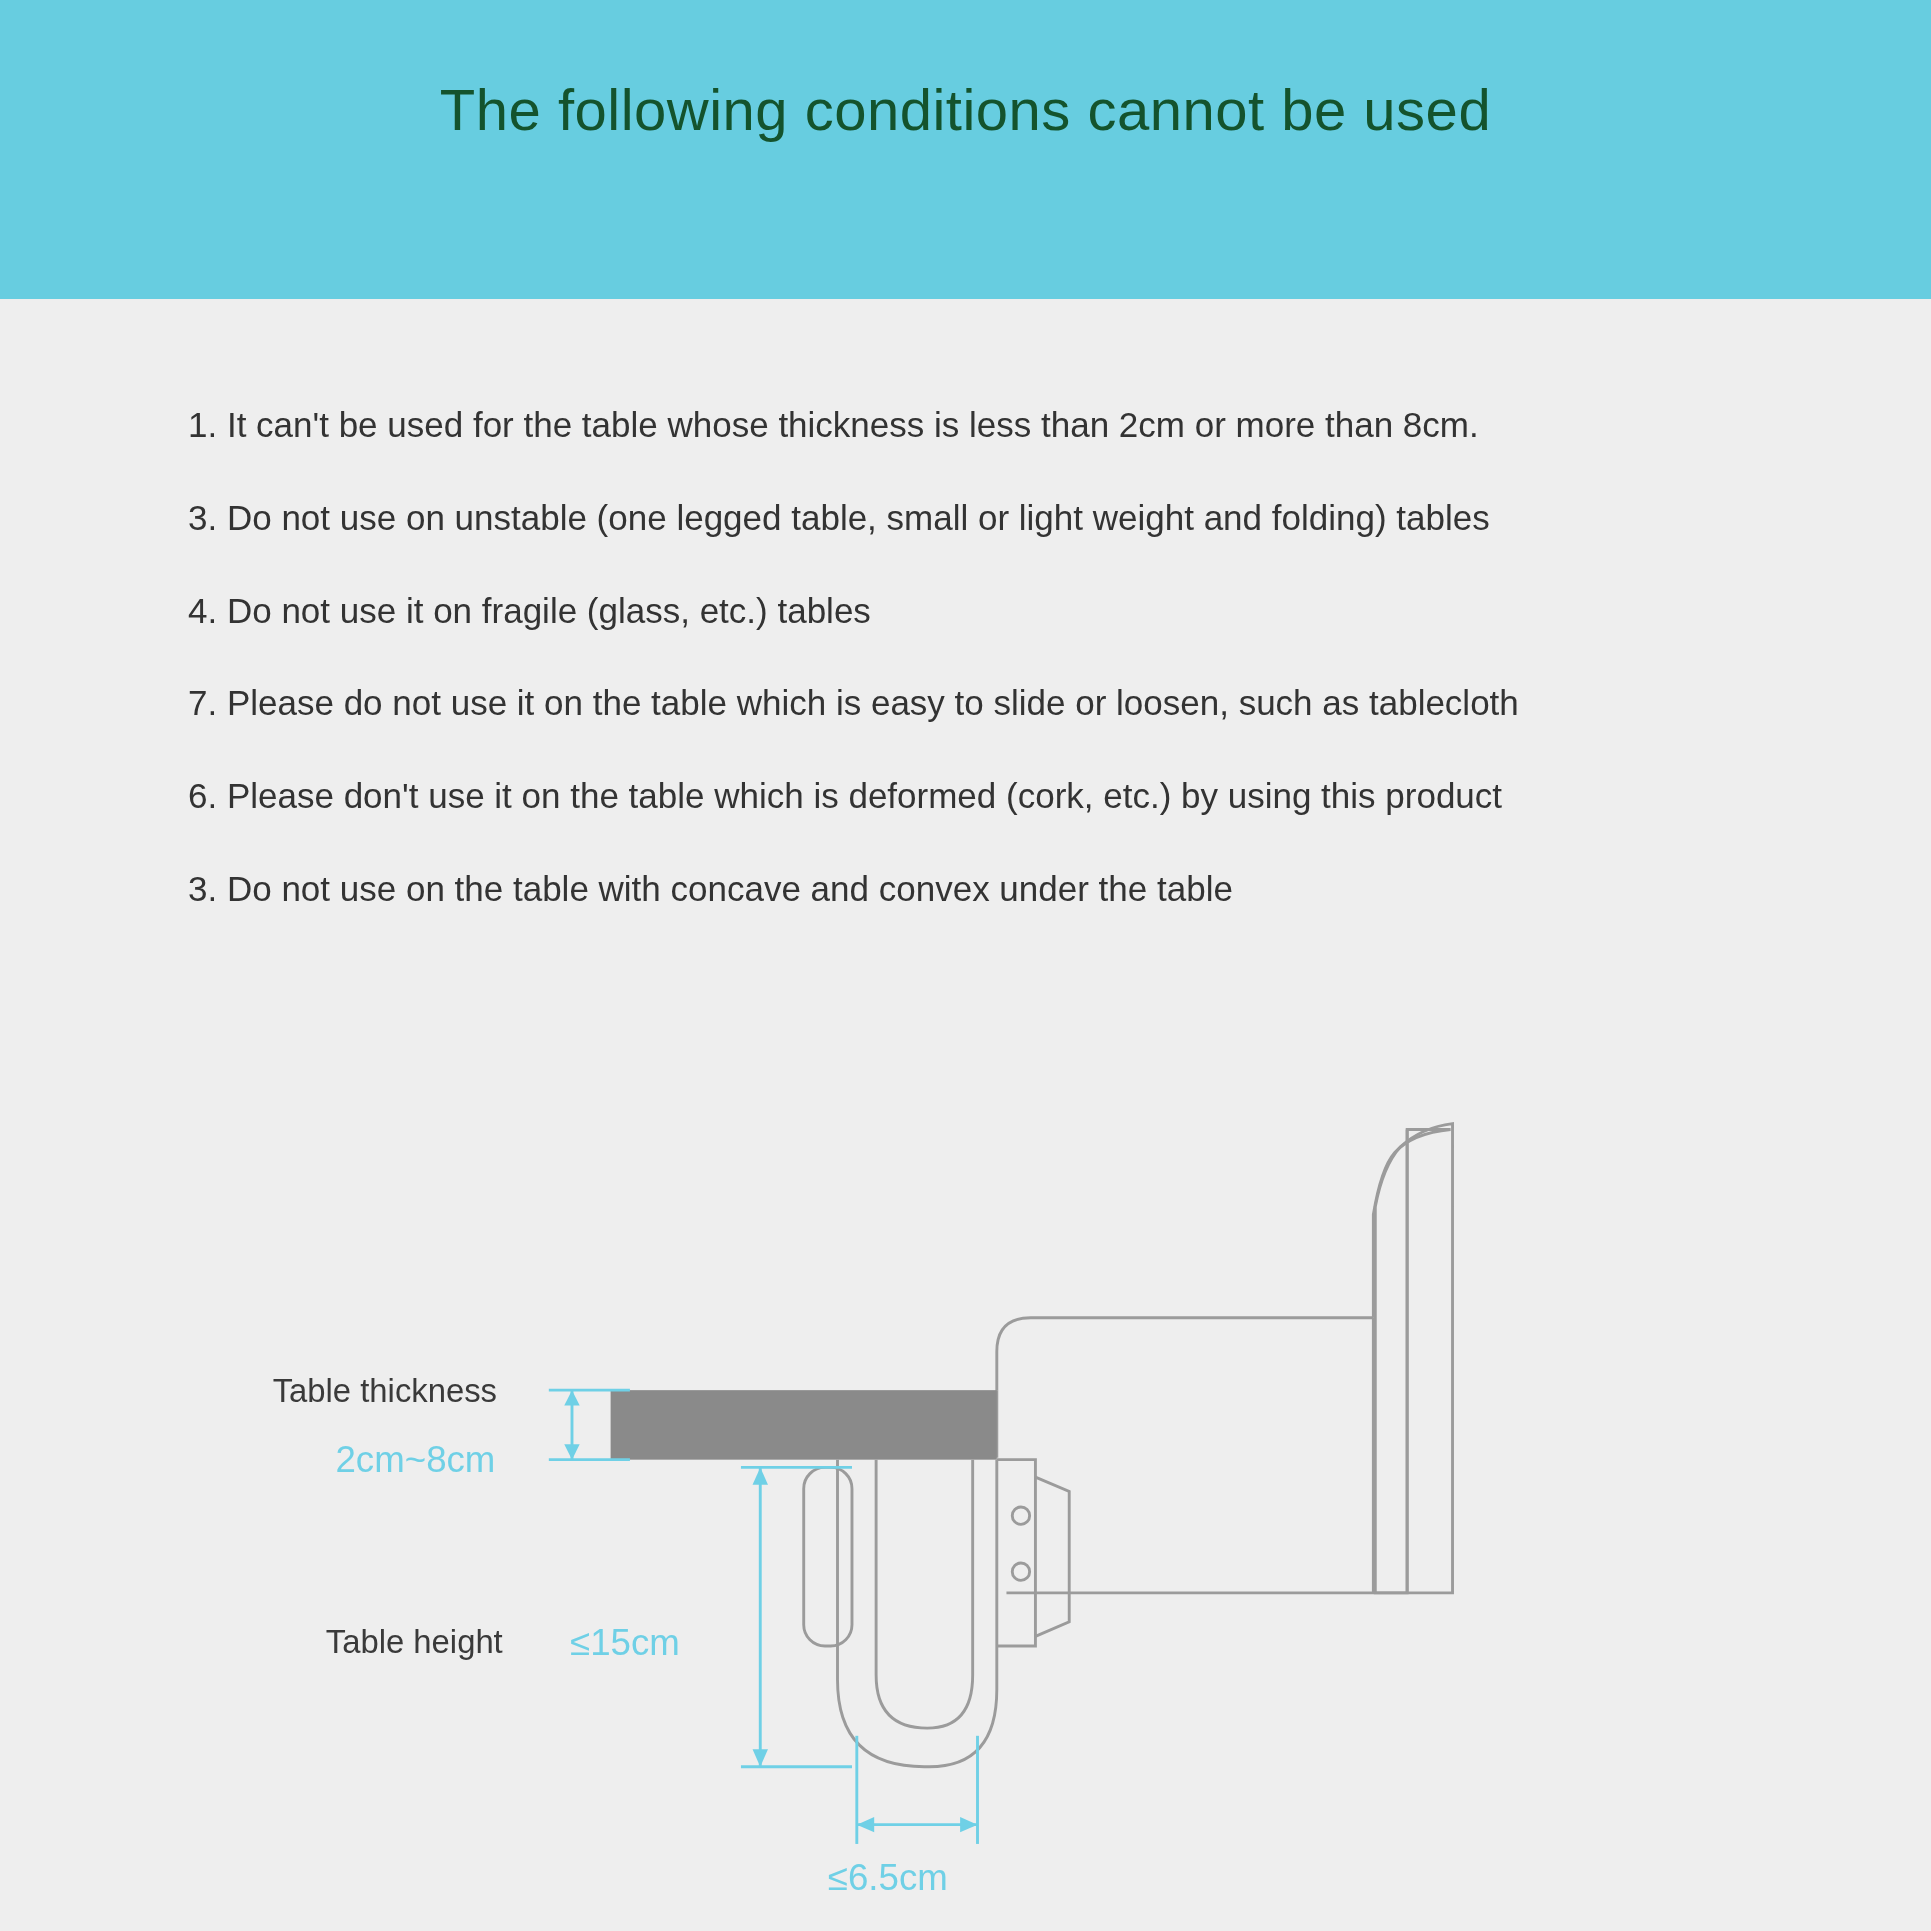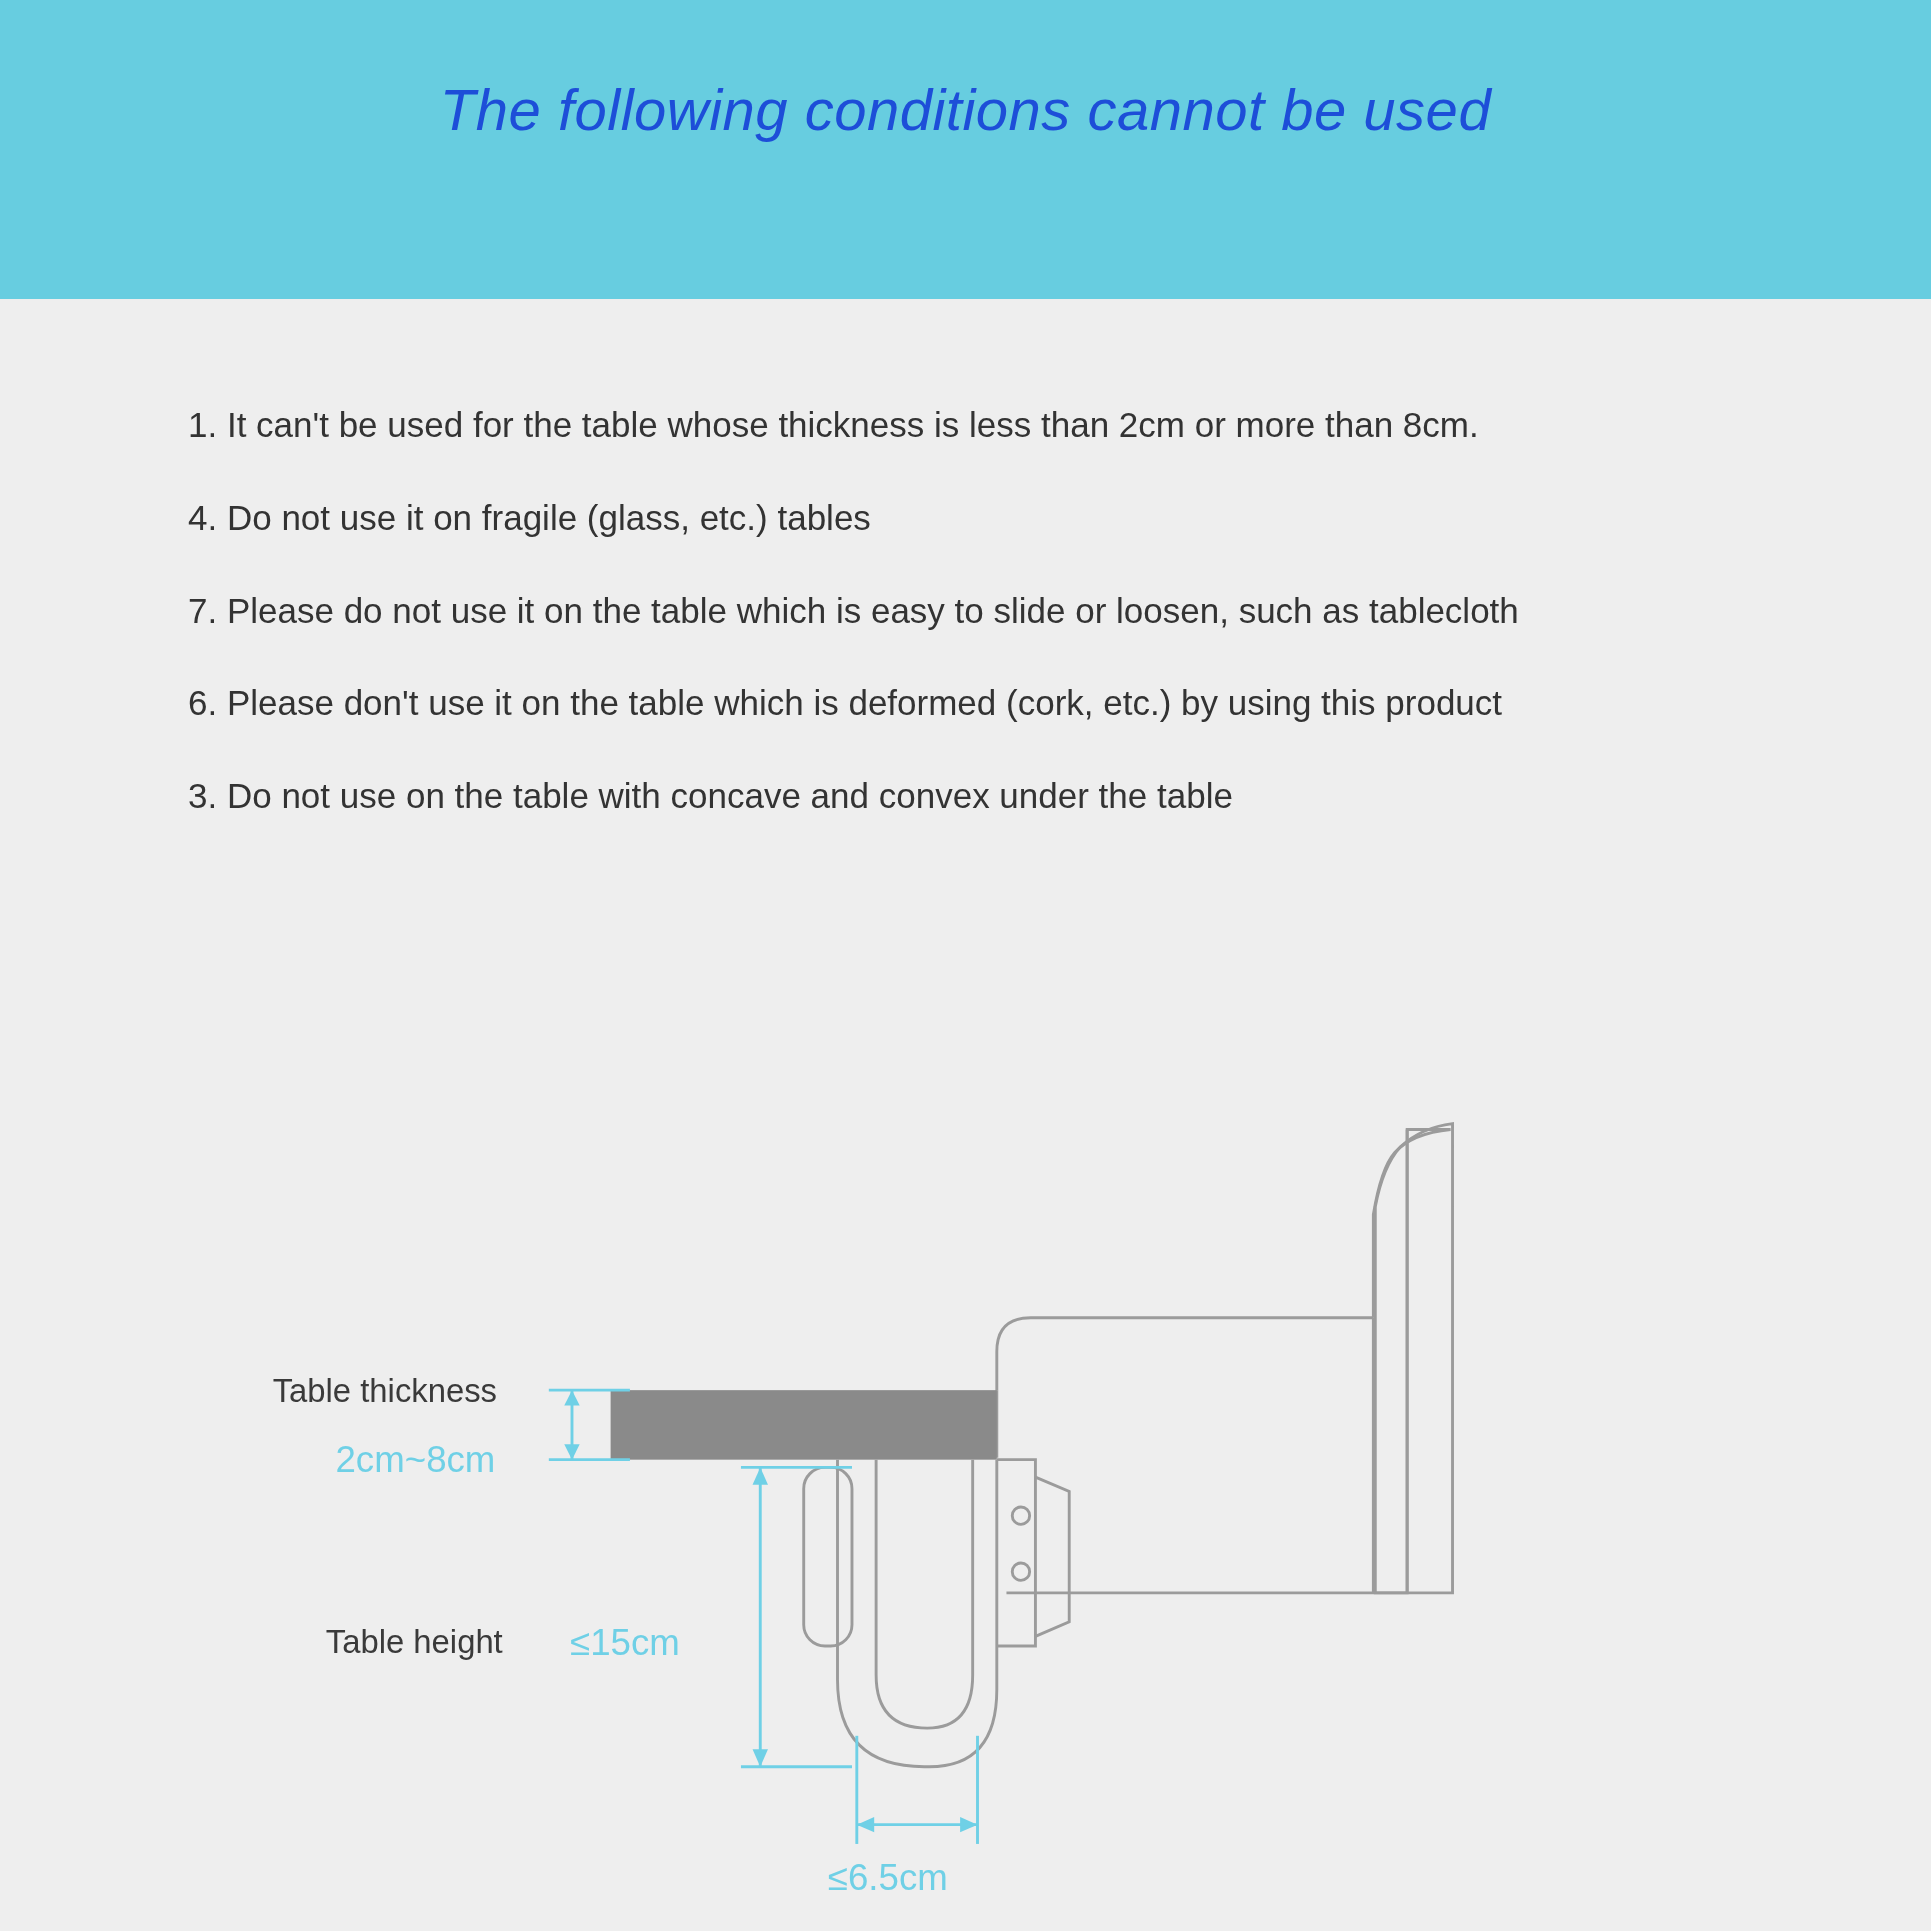--- a/index.html
+++ b/index.html
@@ -29,25 +29,24 @@
   }
   .header-title {
     position: absolute;
     left: 0;
     top: 0;
     width: 1931px;
     height: 219px;
     display: flex;
     align-items: center;
     justify-content: center;
-    color: #1d4ed8;
+    color: #14532d;
     font-size: 58px;
     font-weight: 400;
     letter-spacing: 0.5px;
-    font-style: italic;
   }
   .body-area {
     position: absolute;
     left: 0;
     top: 299px;
     width: 1931px;
     height: 1632px;
     background: #eeeeee;
   }
   .conditions {
@@ -89,20 +88,21 @@
 
 <div class="page">
 
   <div class="header-band"></div>
   <div class="header-title">The following conditions cannot be used</div>
 
   <div class="body-area"></div>
 
   <div class="conditions">
     <div class="condition-row">1. It can't be used for the table whose thickness is less than 2cm or more than 8cm.</div>
+    <div class="condition-row">3. Do not use on unstable (one legged table, small or light weight and folding) tables</div>
     <div class="condition-row">4. Do not use it on fragile (glass, etc.) tables</div>
     <div class="condition-row">7. Please do not use it on the table which is easy to slide or loosen, such as tablecloth</div>
     <div class="condition-row">6. Please don't use it on the table which is deformed (cork, etc.) by using this product</div>
     <div class="condition-row">3. Do not use on the table with concave and convex under the table</div>
   </div>
 
   <div class="diagram-wrap">
     <svg class="diagram-svg" width="1931" height="821" viewBox="0 0 2000 850" xmlns="http://www.w3.org/2000/svg">
 
       <g fill="none" stroke="#9b9b9b" stroke-width="3">

